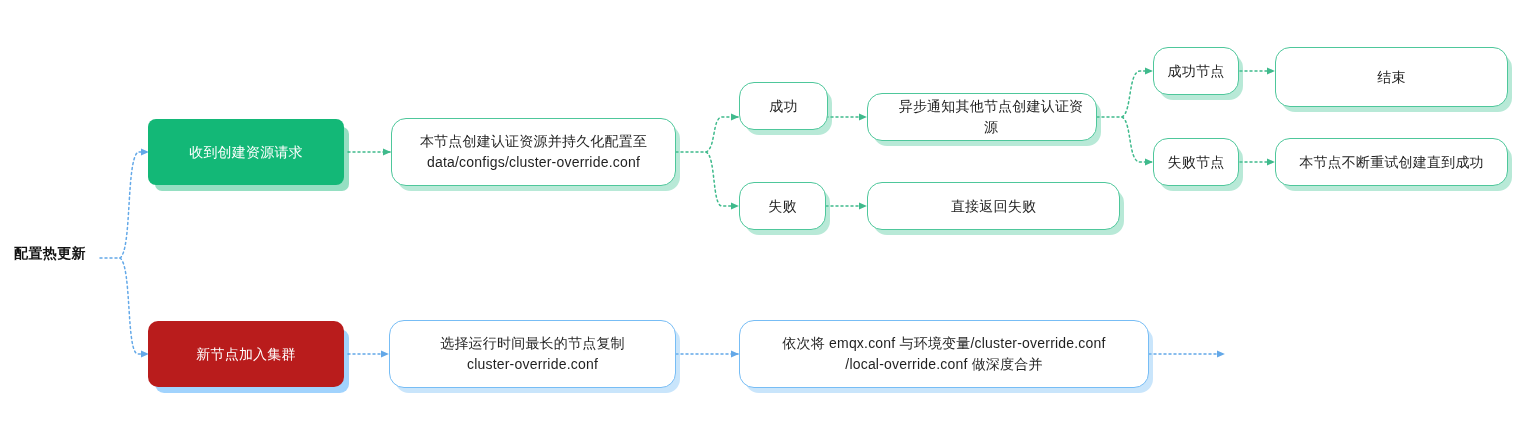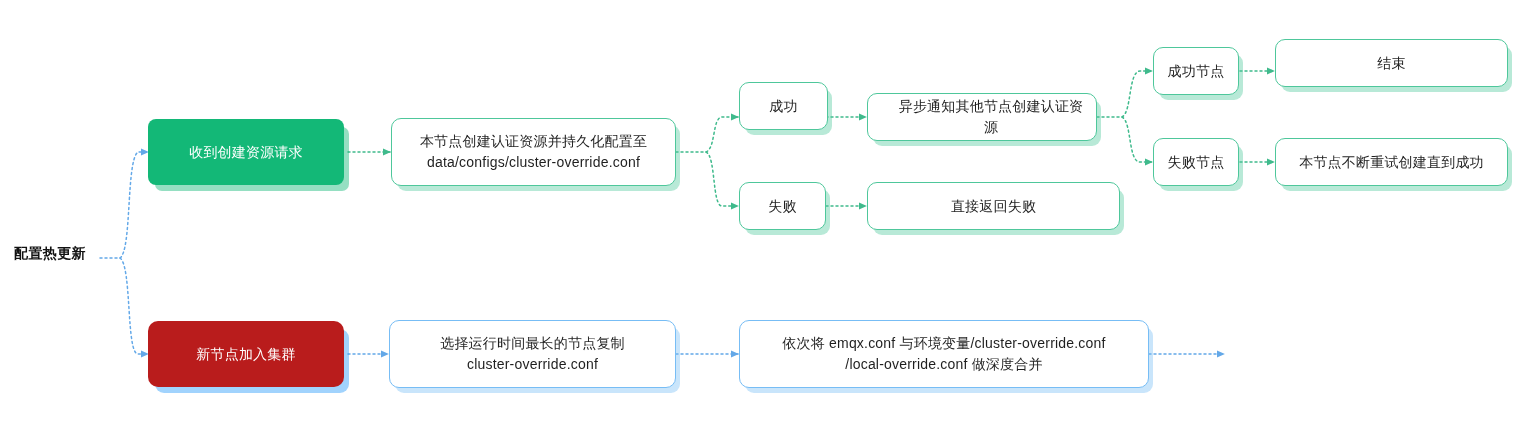--- a/index.html
+++ b/index.html
@@ -41,21 +41,21 @@
   }
 
   
   .node {
     position: absolute;
     box-sizing: border-box;
     display: flex;
     align-items: center;
     justify-content: center;
     text-align: center;
-    border-radius: 10px;
+    border-radius: 15px;
     font-size: 14px;
     line-height: 21px;
     padding: 4px 10px;
     letter-spacing: 0.2px;
   }
   .node .label {
     display: block;
     white-space: pre-line;
   }
 
@@ -161,21 +161,21 @@
   </div>
 
   <div class="node outline-green" style="left:867px; top:182px; width:253px; height:48px;">
     <span class="label">直接返回失败</span>
   </div>
 
   <div class="node outline-green" style="left:1153px; top:47px; width:86px; height:48px;">
     <span class="label">成功节点</span>
   </div>
 
-  <div class="node outline-green" style="left:1275px; top:39px; width:233px; height:48px;">
+  <div class="node outline-green" style="left:1275px; top:47px; width:233px; height:60px;">
     <span class="label">结束</span>
   </div>
 
   <div class="node outline-green" style="left:1153px; top:138px; width:86px; height:48px;">
     <span class="label">失败节点</span>
   </div>
 
   <div class="node outline-green" style="left:1275px; top:138px; width:233px; height:48px;">
     <span class="label">本节点不断重试创建直到成功</span>
   </div>

